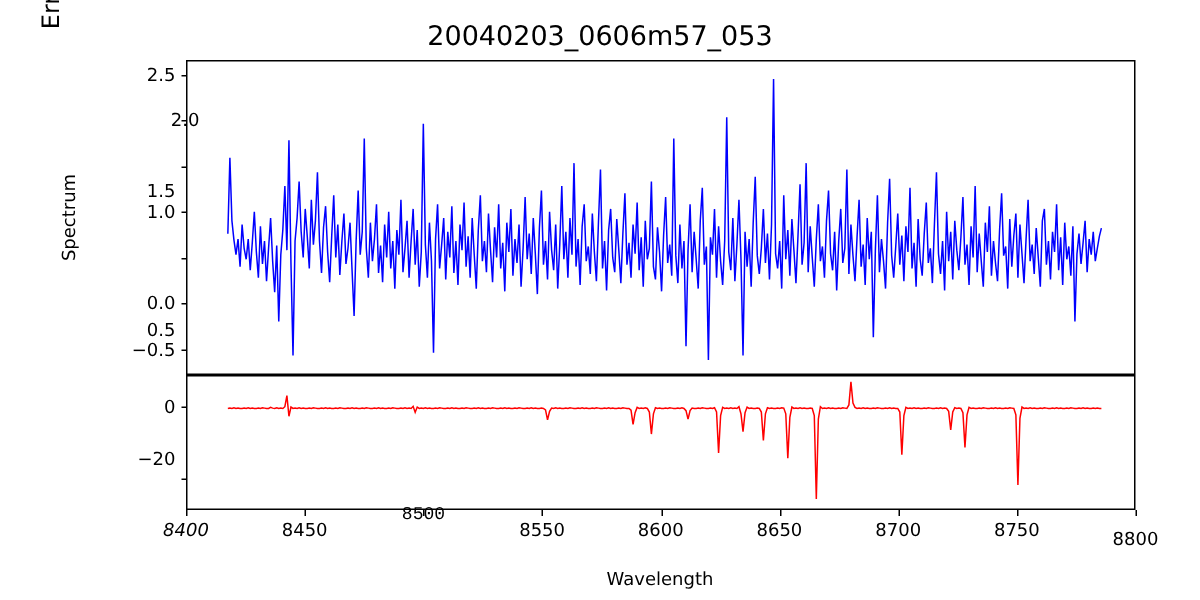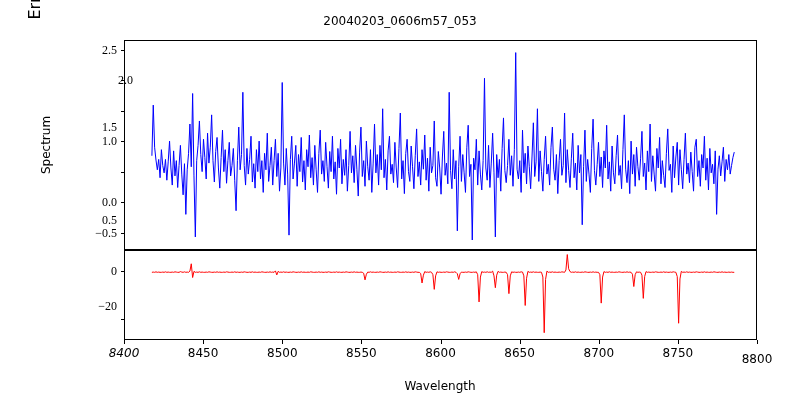--- a/index.html
+++ b/index.html
@@ -13,21 +13,21 @@
   #figure{
     position:relative;
     width:800px;height:400px;
     background:#ffffff;
   }
   
   #fig-title{
     position:absolute;
     left:0;top:14px;width:800px;
     text-align:center;
-    font-size:12px;
+    font-size:18px;
     color:#000000;
     letter-spacing:0px;
     white-space:nowrap;
   }
   
   .axes{
     position:absolute;
     box-sizing:border-box;
     border:1.05px solid #000000;
     background:transparent;
@@ -42,21 +42,20 @@
   .tick-y{width:3.5px;height:1px;}
   .tick-x{height:3.5px;width:1px;}
 
   
   .ylabel-txt{
     position:absolute;
     font-size:12px;color:#000000;
     text-align:right;
     white-space:nowrap;
     transform:translateY(-50%);
-    font-family:Liberation Serif, serif;
   }
   .xlabel-txt{
     position:absolute;
     font-size:12px;color:#000000;
     text-align:center;
     white-space:nowrap;
     transform:translateX(-50%);
   }
   #ylabel-error{
     left:0px; top:295px;
@@ -119,21 +118,21 @@
       <div class="ylabel-txt" style="left: 84px; top: 271.3px; width: 33px;">0</div>
       <div class="tick tick-y" style="left: 120.5px; top: 318.7px;"></div>
       <div class="ylabel-txt" style="left: 84px; top: 306px; width: 33px;">−20</div>
       <div class="tick tick-x" style="left: 124px; top: 340px;"></div>
       <div class="xlabel-txt" style="left: 124px; top: 346px; font-style: italic;">8400</div>
       <div class="tick tick-x" style="left: 124px; top: 246.5px; opacity: 0;"></div>
       <div class="tick tick-x" style="left: 203.1px; top: 340px;"></div>
       <div class="xlabel-txt" style="left: 203.1px; top: 346px;">8450</div>
       <div class="tick tick-x" style="left: 203.1px; top: 246.5px; opacity: 0;"></div>
       <div class="tick tick-x" style="left: 282.3px; top: 340px;"></div>
-      <div class="xlabel-txt" style="left: 282.3px; top: 346px;">8500</div>
+      <div class="xlabel-txt" style="left: 282.3px; top: 336px; font-family: Liberation Mono, monospace;">8500</div>
       <div class="tick tick-x" style="left: 282.3px; top: 246.5px; opacity: 0;"></div>
       <div class="tick tick-x" style="left: 361.4px; top: 340px;"></div>
       <div class="xlabel-txt" style="left: 361.4px; top: 346px;">8550</div>
       <div class="tick tick-x" style="left: 361.4px; top: 246.5px; opacity: 0;"></div>
       <div class="tick tick-x" style="left: 440.5px; top: 340px;"></div>
       <div class="xlabel-txt" style="left: 440.5px; top: 346px;">8600</div>
       <div class="tick tick-x" style="left: 440.5px; top: 246.5px; opacity: 0;"></div>
       <div class="tick tick-x" style="left: 519.6px; top: 340px;"></div>
       <div class="xlabel-txt" style="left: 519.6px; top: 346px;">8650</div>
       <div class="tick tick-x" style="left: 519.6px; top: 246.5px; opacity: 0;"></div>

